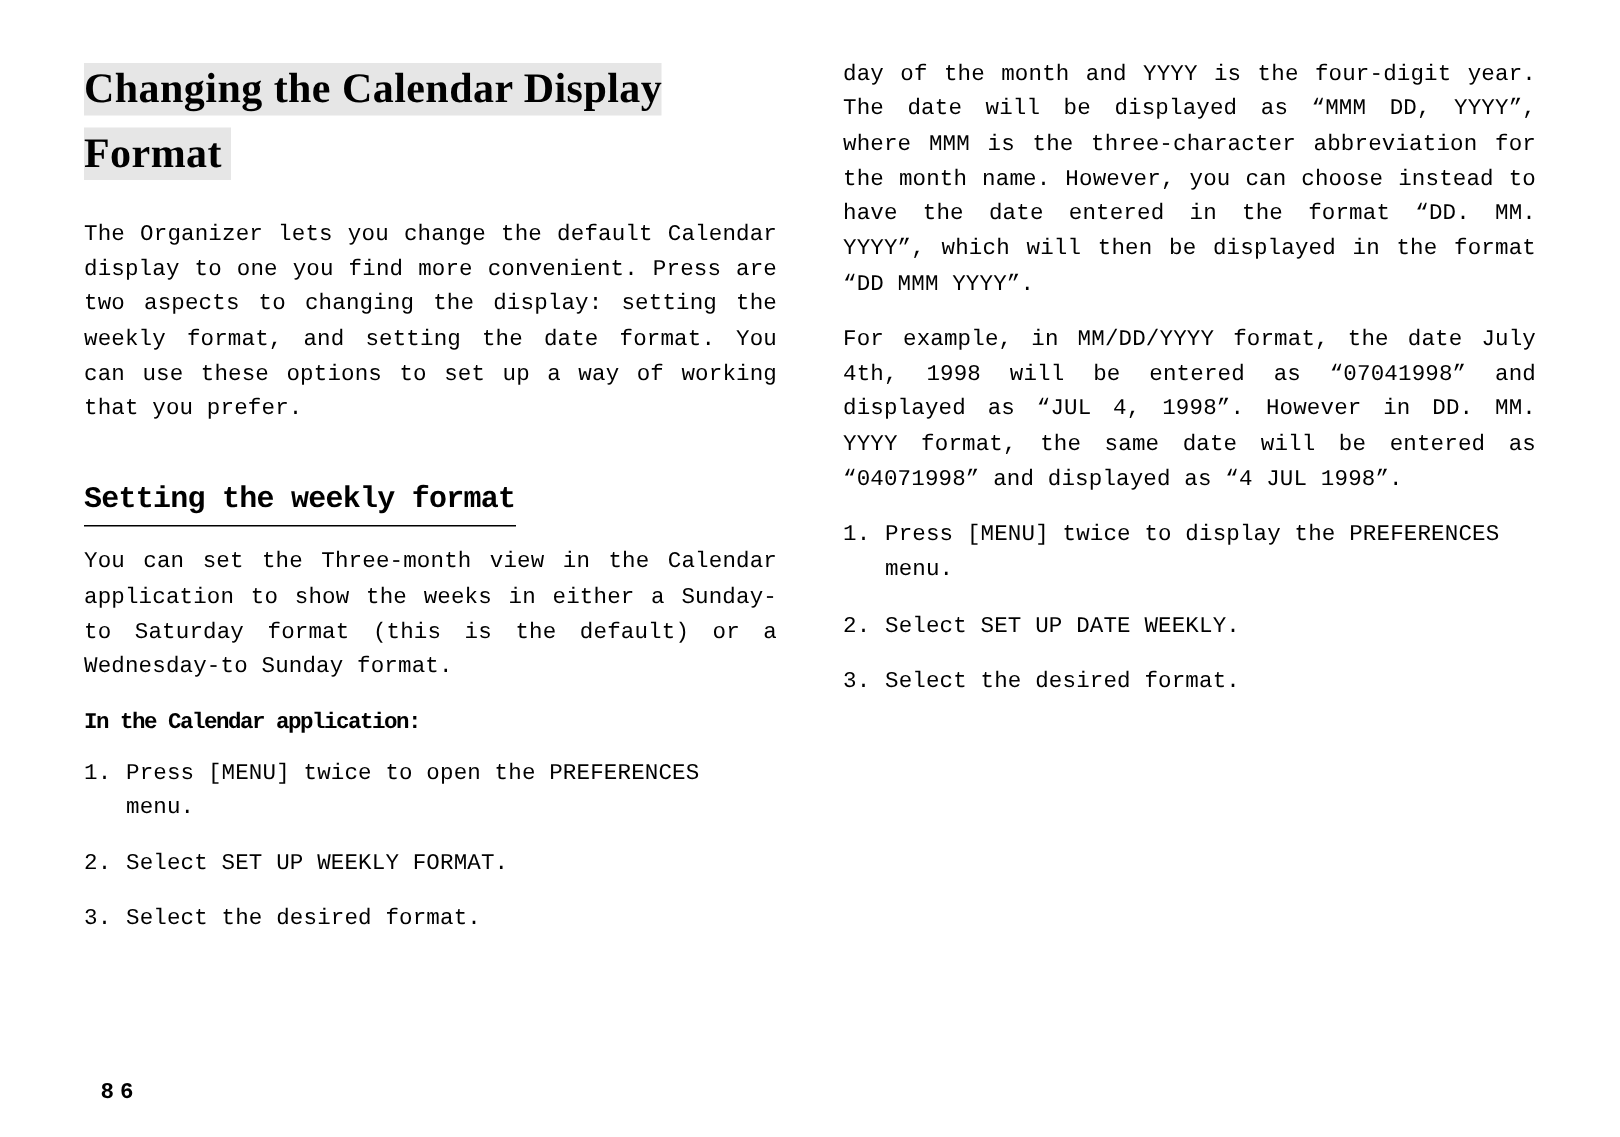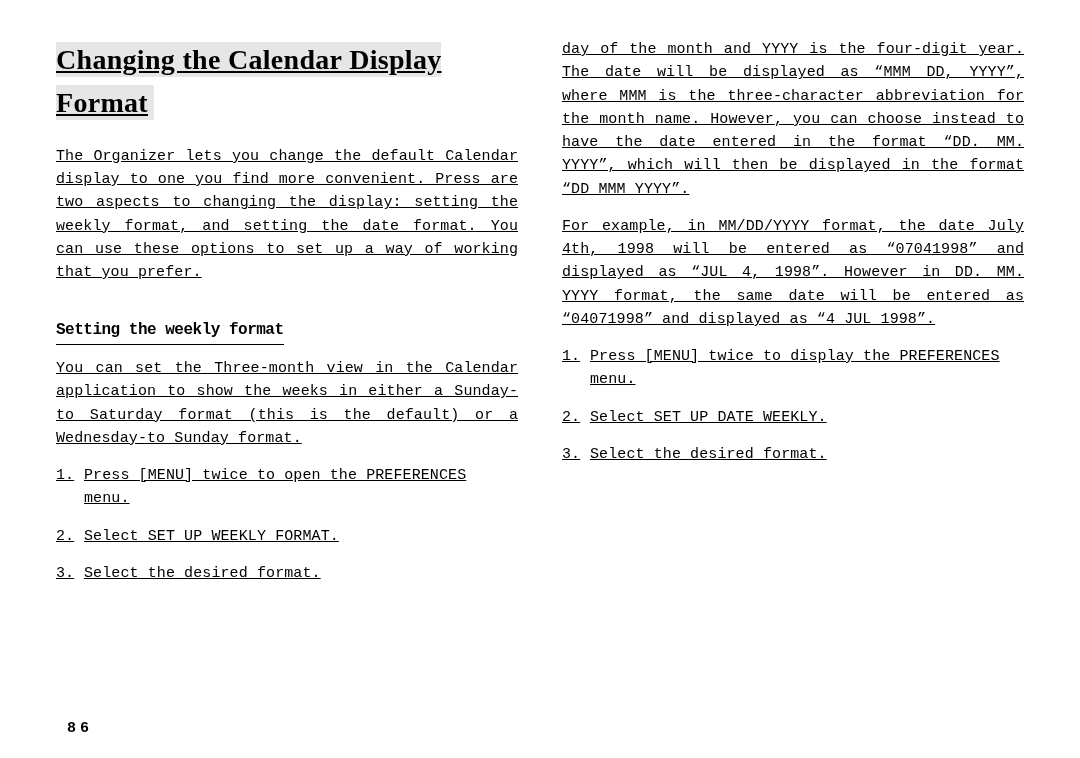--- a/index.html
+++ b/index.html
@@ -23,37 +23,36 @@
     letter-spacing: 0.1px;
   }
   .columns {
     display: flex;
     gap: 44px;
     height: 650px;
   }
   .col {
     flex: 1 1 0;
     min-width: 0;
-    text-decoration: underline;
   }
   h1.title {
     font-family: Georgia, "Times New Roman", serif;
     font-weight: 700;
     font-size: 28px;
     margin: 0 0 20px 0;
     letter-spacing: 0.3px;
   }
   .title-text {
     background: #e6e6e6;
     padding: 2px 6px 2px 0;
   }
   h2.section {
     font-family: "Courier New", Courier, monospace;
     font-weight: 700;
-    font-size: 16px;
+    font-size: 20px;
     letter-spacing: -0.5px;
     margin: 20px 0 12px 0;
     border-bottom: 1px solid #000;
     display: inline-block;
     padding-bottom: 1px;
     text-align: right;
   }
   h3.subhead {
     font-family: "Courier New", Courier, monospace;
     font-weight: 700;
@@ -100,20 +99,21 @@
       <h1 class="title">
         <span class="title-text">Changing the Calendar Display Format</span>
       </h1>
 
       <p class="body">The Organizer lets you change the default Calendar display to one you find more convenient. Press are two aspects to changing the display: setting the weekly format, and setting the date format. You can use these options to set up a way of working that you prefer.</p>
 
       <h2 class="section">Setting the weekly format</h2>
 
       <p class="body">You can set the Three-month view in the Calendar application to show the weeks in either a Sunday-to Saturday format (this is the default) or a Wednesday-to Sunday format.</p>
 
+      <h3 class="subhead">In the Calendar application:</h3>
 
       <div class="step-list">
         <div class="step">
           <span class="num">1.</span>
           <span class="txt">Press [MENU] twice to open the PREFERENCES menu.</span>
         </div>
         <div class="step">
           <span class="num">2.</span>
           <span class="txt">Select SET UP WEEKLY FORMAT.</span>
         </div>

